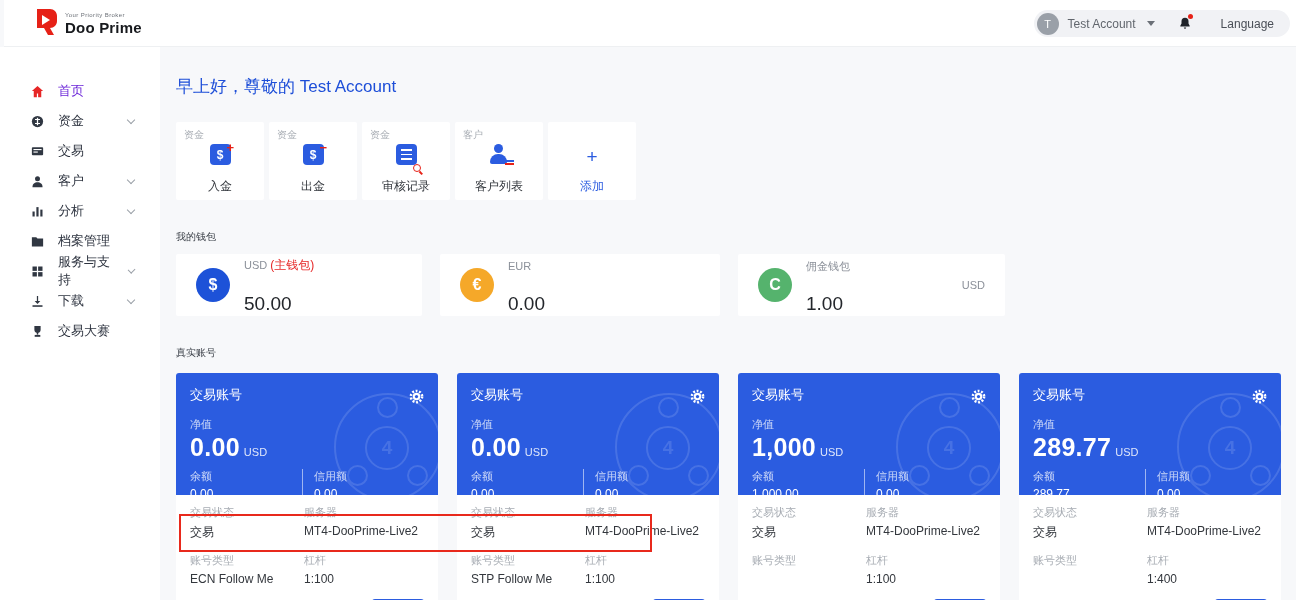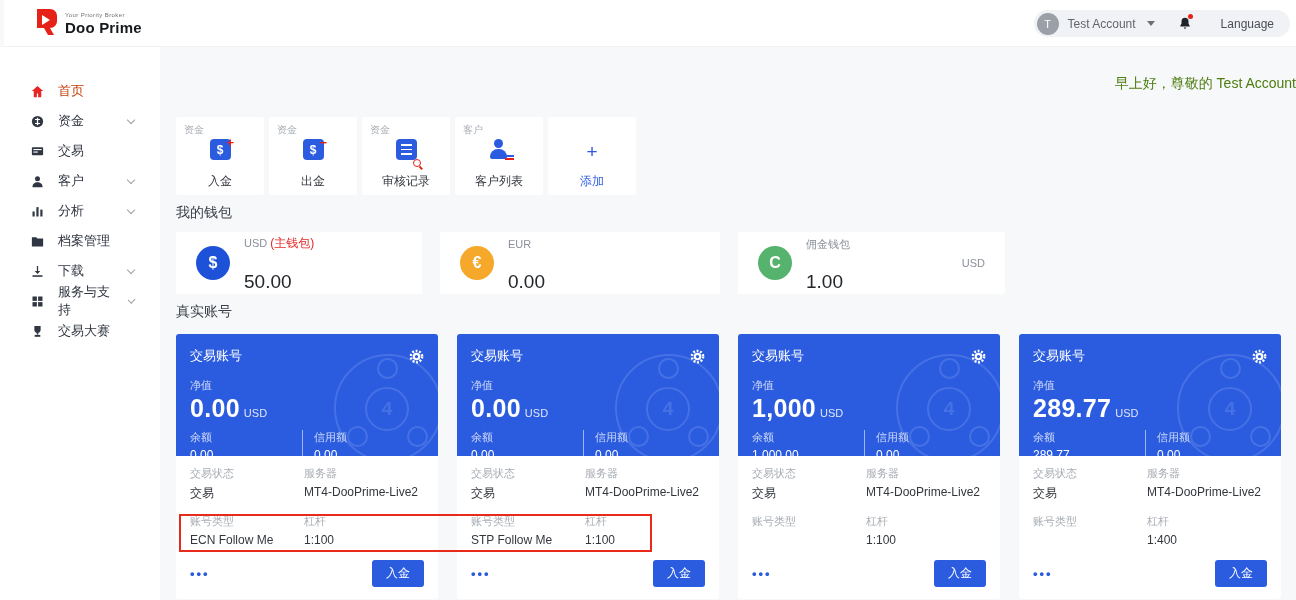--- a/index.html
+++ b/index.html
@@ -23,26 +23,26 @@
   .bell-dot { position:absolute; right:-1px; top:-2px; width:5px; height:5px; border-radius:50%; background:#e62117; }
   .lang { font-size:12px; color:#4a4f57; margin-left:20px; cursor:pointer; }
 
   
   .sidebar { position:absolute; left:0; top:47px; bottom:0; width:160px; background:#fff; padding-top:29px; z-index:10; }
   .side-item { height:30px; display:flex; align-items:center; padding:0 26px 0 30px; gap:13px;
     font-size:13px; color:#2e3440; cursor:pointer; }
   .side-item svg { flex:0 0 15px; }
   .side-item .chev { margin-left:auto; width:6px; height:6px; border-right:1.5px solid #9aa0a8;
     border-bottom:1.5px solid #9aa0a8; transform:rotate(45deg); margin-top:-3px; }
-  .side-item.active { color:#c2410c; }
+  .side-item.active { color:#6d28d9; }
 
   
   .main { position:absolute; left:160px; top:47px; right:0; bottom:0; background:#f7f8fa;
     padding:28px 0 0 16px; }
-  .greeting { font-size:14px; color:#4d7c0f;text-align:right; }
+  .greeting { font-size:17px; color:#1d4ed8; }
 
   .qa-row { display:flex; gap:5px; margin-top:24px; }
   .qa-card { width:88px; height:78px; background:#fff; border-radius:2px; position:relative;
     cursor:pointer; padding-top:6px; }
   .qa-tag { position:absolute; left:8px; top:6px; font-size:10px; color:#a7acb3; }
   .qa-iconwrap { margin:16px auto 0; width:30px; height:26px; position:relative; }
   .qa-sq { width:21px; height:21px; background:#2b5ce0; border-radius:4px; color:#fff; font-weight:bold;
     font-size:12px; display:flex; align-items:center; justify-content:center; margin:2px auto 0; }
   .qa-badge { position:absolute; top:-3px; right:1px; color:#e62117; font-weight:bold; font-size:13px; line-height:1; }
   .qa-label { text-align:center; font-size:12px; color:#33373d; margin-top:8px; }
@@ -53,40 +53,40 @@
   .magnifier::after { content:""; position:absolute; right:-3px; bottom:-2px; width:4px; height:1.5px;
     background:#e62117; transform:rotate(45deg); }
   .person { position:relative; width:21px; height:21px; margin:2px auto 0; }
   .person .head { position:absolute; left:5px; top:0; width:9px; height:9px; border-radius:50%; background:#2b5ce0; }
   .person .body { position:absolute; left:1px; top:10px; width:17px; height:10px; border-radius:8px 8px 2px 2px; background:#2b5ce0; }
   .person .bar-b { position:absolute; right:-4px; bottom:3px; width:9px; height:2px; background:#2b5ce0; }
   .person .bar-r { position:absolute; right:-4px; bottom:0; width:9px; height:2px; background:#e62117; }
   .plus-glyph { font-size:19px; color:#2b5ce0; text-align:center; line-height:26px; font-weight:400; }
   .qa-label.blue { color:#2b5ce0; }
 
-  .section-title { font-size:14px; color:#3c4149; margin-top:9px; }
+  .section-title { font-size:10px; color:#3c4149; margin-top:30px; }
 
   .wallet-row { display:flex; gap:18px; margin-top:10px; }
   .wallet-card { height:62px; background:#fff; border-radius:2px; display:flex; align-items:center;
     padding:0 20px; }
   .wallet-card:nth-child(1){ width:246px; }
   .wallet-card:nth-child(2){ width:280px; }
   .wallet-card:nth-child(3){ width:267px; }
   .w-icon { width:34px; height:34px; border-radius:50%; color:#fff; font-size:16px; font-weight:bold;
     display:flex; align-items:center; justify-content:center; margin-right:14px; }
   .w-cur { font-size:11px; color:#8b9099; }
   .w-badge { font-size:12px; color:#e62626; margin-left:3px; }
   .w-amt { font-size:19px; color:#23262b; margin-top:19px; }
   .w-suffix { margin-left:auto; font-size:11px; color:#8b9099; }
 
   .acct-row { display:flex; gap:19px; margin-top:13px; }
   .acct-card { width:262px; background:#fff; border-radius:3px; }
   .acct-top { position:relative; height:122px; background:#2b5ce0; border-radius:3px 3px 0 0;
     padding:13px 14px 0; color:#fff; overflow:hidden; }
-  .acct-title-row { display:flex; align-items:center; justify-content:space-between; font-size:13px; }
+  .acct-title-row { display:flex; align-items:flex-end; justify-content:space-between; font-size:13px; }
   .gear { cursor:pointer; display:flex; }
   .eq-label { font-size:11px; color:rgba(255,255,255,.75); margin-top:13px; }
   .eq-row { margin-top:1px; }
   .eq-val { font-size:25px; font-weight:700; letter-spacing:.3px; }
   .eq-cur { font-size:11px; color:rgba(255,255,255,.85); margin-left:4px; }
   .bal-row { display:flex; margin-top:7px; position:relative; }
   .bal-col { width:120px; }
   .bal-col .lbl { font-size:11px; color:rgba(255,255,255,.75); }
   .bal-col .val { font-size:12px; margin-top:3px; }
   .bal-div { position:absolute; left:112px; top:0; width:1px; height:36px; background:rgba(255,255,255,.55); }
@@ -186,34 +186,34 @@
     <span class="chev"></span>
   </div>
   <div class="side-item">
     <svg width="15" height="15" viewBox="0 0 24 24" fill="#303742">
         <path d="M3 5h7l2 2h9v13H3z"></path>
       </svg>
     <span>档案管理</span>
   </div>
   <div class="side-item">
     <svg width="15" height="15" viewBox="0 0 24 24" fill="#303742">
-        <path d="M11 3h2v8h3.5L12 16l-4.5-5H11z"></path>
-        <rect x="4" y="18" width="16" height="2.5"></rect>
-      </svg>
-    <span>下载</span>
-    <span class="chev"></span>
-  </div>
-  <div class="side-item">
-    <svg width="15" height="15" viewBox="0 0 24 24" fill="#303742">
         <rect x="4" y="4" width="7" height="7"></rect>
         <rect x="13" y="4" width="7" height="7"></rect>
         <rect x="4" y="13" width="7" height="7"></rect>
         <rect x="13" y="13" width="7" height="7"></rect>
       </svg>
     <span>服务与支持</span>
+    <span class="chev"></span>
+  </div>
+  <div class="side-item">
+    <svg width="15" height="15" viewBox="0 0 24 24" fill="#303742">
+        <path d="M11 3h2v8h3.5L12 16l-4.5-5H11z"></path>
+        <rect x="4" y="18" width="16" height="2.5"></rect>
+      </svg>
+    <span>下载</span>
     <span class="chev"></span>
   </div>
   <div class="side-item">
     <svg width="15" height="15" viewBox="0 0 24 24" fill="#303742">
         <path d="M7 3h10v6a5 5 0 01-10 0z"></path>
         <rect x="10.8" y="12" width="2.4" height="5"></rect>
         <rect x="7.5" y="17.5" width="9" height="3"></rect>
       </svg>
     <span>交易大赛</span>
   </div>

